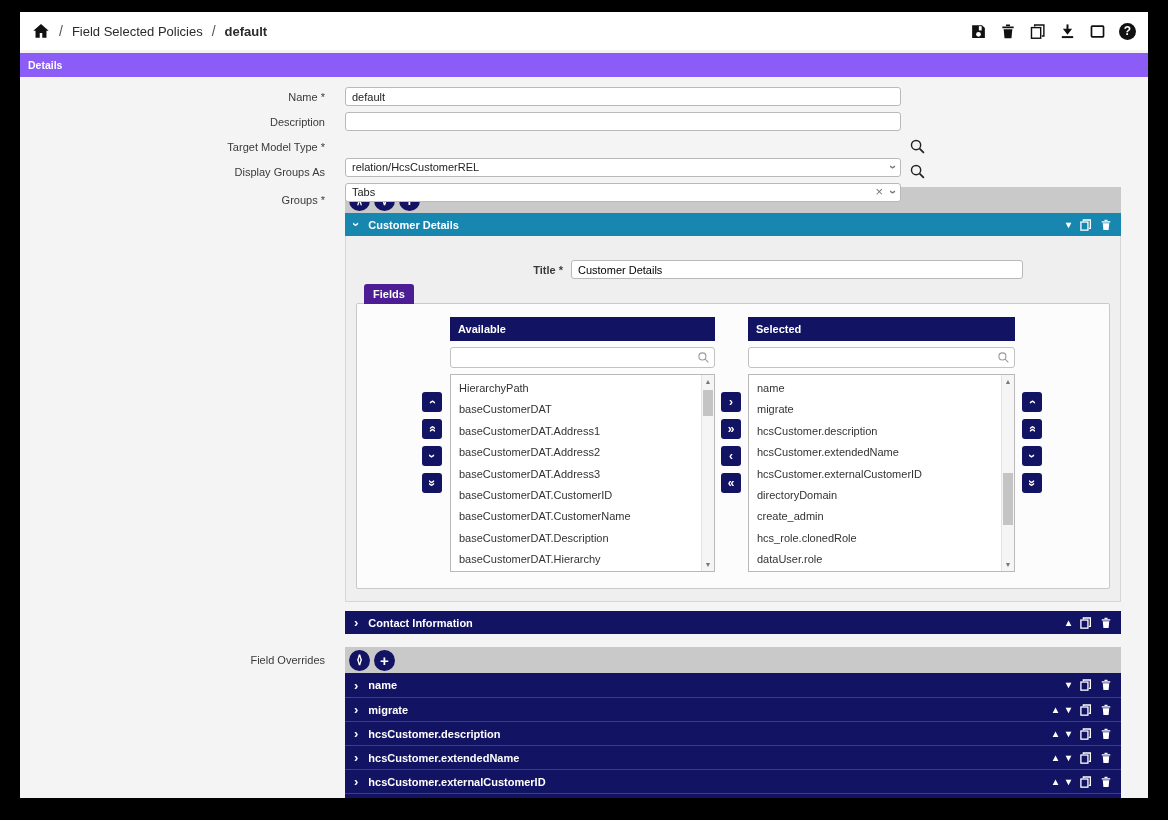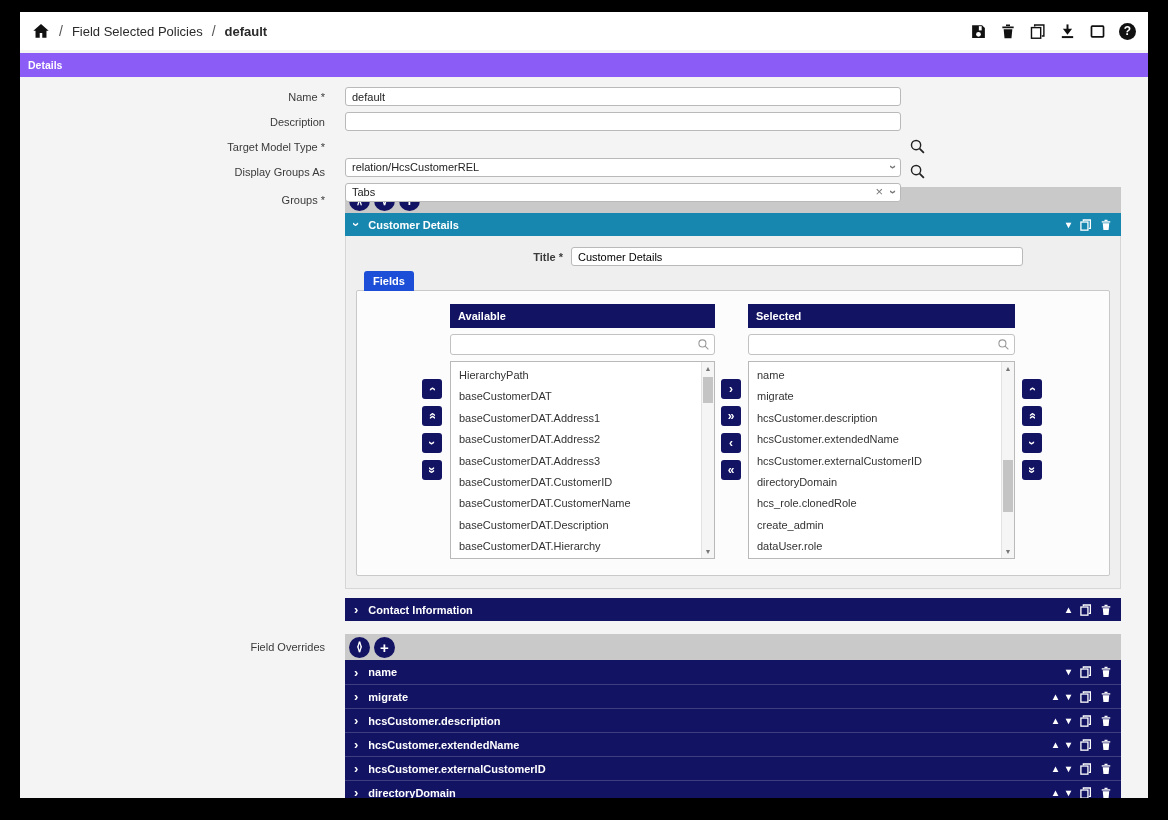--- a/index.html
+++ b/index.html
@@ -42,25 +42,25 @@
   .group-header { height:23px; color:#fff; display:flex; align-items:center; font-size:11px; font-weight:bold; padding:0 9px; }
   .group-header.teal { background:#1787b0; }
   .group-header.navy { background:#131364; }
   .gh-chev { font-size:13px; font-weight:bold; display:inline-block; margin-right:10px; }
   .gh-chev.down { transform:rotate(90deg); }
   .hdr-icons { margin-left:auto; display:flex; align-items:center; gap:8px; }
   .hdr-icons .arrow { font-size:10px; line-height:10px; }
   .hdr-icons svg { display:block; }
 
   .panel-body { background:#efefef; border:1px solid #d6d6d6; border-top:none; padding-bottom:12px; }
-  .title-row { display:flex; align-items:center; padding-top:11px; margin-bottom:5px; }
+  .title-row { display:flex; align-items:center; padding-top:24px; margin-bottom:5px; }
   .title-label { width:225px; text-align:right; padding-right:8px; font-size:11px; font-weight:bold; color:#3a3a3a; flex:none; }
   .title-input { width:452px; height:19px; border:1px solid #b9b9b9; border-radius:3px; font-size:11px; padding:0 6px; background:#fff; font-family:"Liberation Sans", sans-serif; outline:none; }
 
-  .fields-tab { display:inline-block; background:#1d4ed8; color:#fff; font-size:11px; font-weight:bold; padding:4px 9px 4px; border-radius:3px 3px 0 0; margin-left:18px; position:relative; z-index:2; margin-bottom:-1px; }
+  .fields-tab { display:inline-block; background:#4c1d95; color:#fff; font-size:11px; font-weight:bold; padding:4px 9px 4px; border-radius:3px 3px 0 0; margin-left:18px; position:relative; z-index:2; margin-bottom:-1px; }
   .fields-box { position:relative; margin:0 10px; height:286px; background:#fcfcfc; border:1px solid #c9c9c9; border-radius:2px; }
 
   .pick-col { position:absolute; top:13px; }
   .pick-col.avail { left:93px; width:265px; }
   .pick-col.sel   { left:391px; width:267px; }
   .pick-head { height:24px; background:#131364; color:#fff; font-size:11px; font-weight:bold; display:flex; align-items:center; padding-left:8px; }
   .pick-search { position:relative; margin-top:6px; }
   .pick-search input { width:100%; height:21px; border:1px solid #c2c2c2; border-radius:3px; font-size:11px; padding:0 22px 0 6px; background:#fff; font-family:"Liberation Sans", sans-serif; outline:none; }
   .pick-search svg { position:absolute; right:5px; top:4px; }
   .list-box { margin-top:6px; height:198px; border:1px solid #b9b9b9; background:#fff; position:relative; overflow:hidden; }
@@ -274,22 +274,22 @@
               </div>
               <div class="list-box">
                 <ul class="list-items">
 
                 <li>name</li>
                     <li>migrate</li>
                     <li>hcsCustomer.description</li>
                     <li>hcsCustomer.extendedName</li>
                     <li>hcsCustomer.externalCustomerID</li>
                     <li>directoryDomain</li>
+                    <li>create_admin</li>
                     <li>hcs_role.clonedRole</li>
-                    <li>create_admin</li>
                     <li>dataUser.role</li>
                   </ul>
                 <div class="sbar">
                   <span class="s-arrow s-up">▲</span>
                   <span class="s-thumb" style="top:98px; height:52px;"></span>
                   <span class="s-arrow s-down">▼</span>
                 </div>
               </div>
             </div>
 

